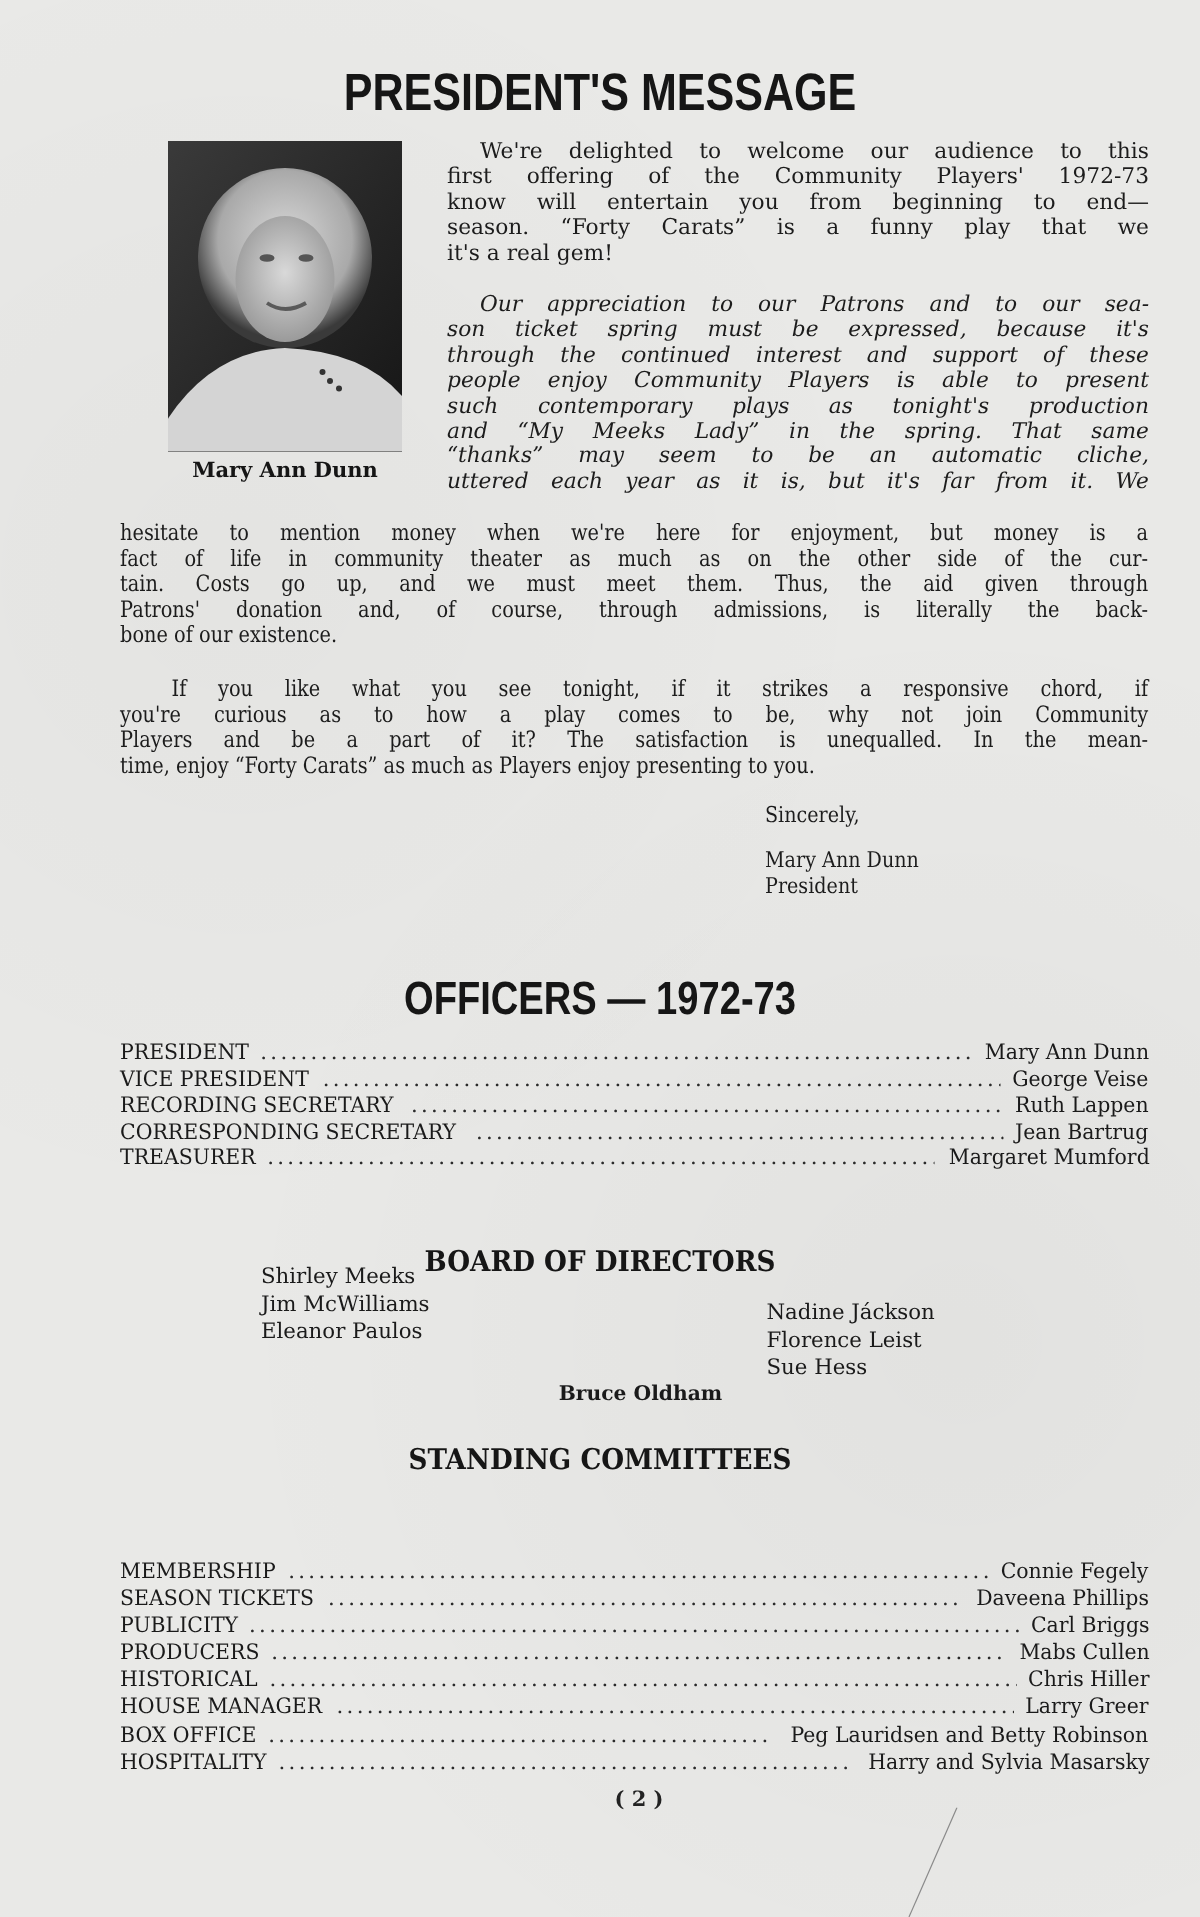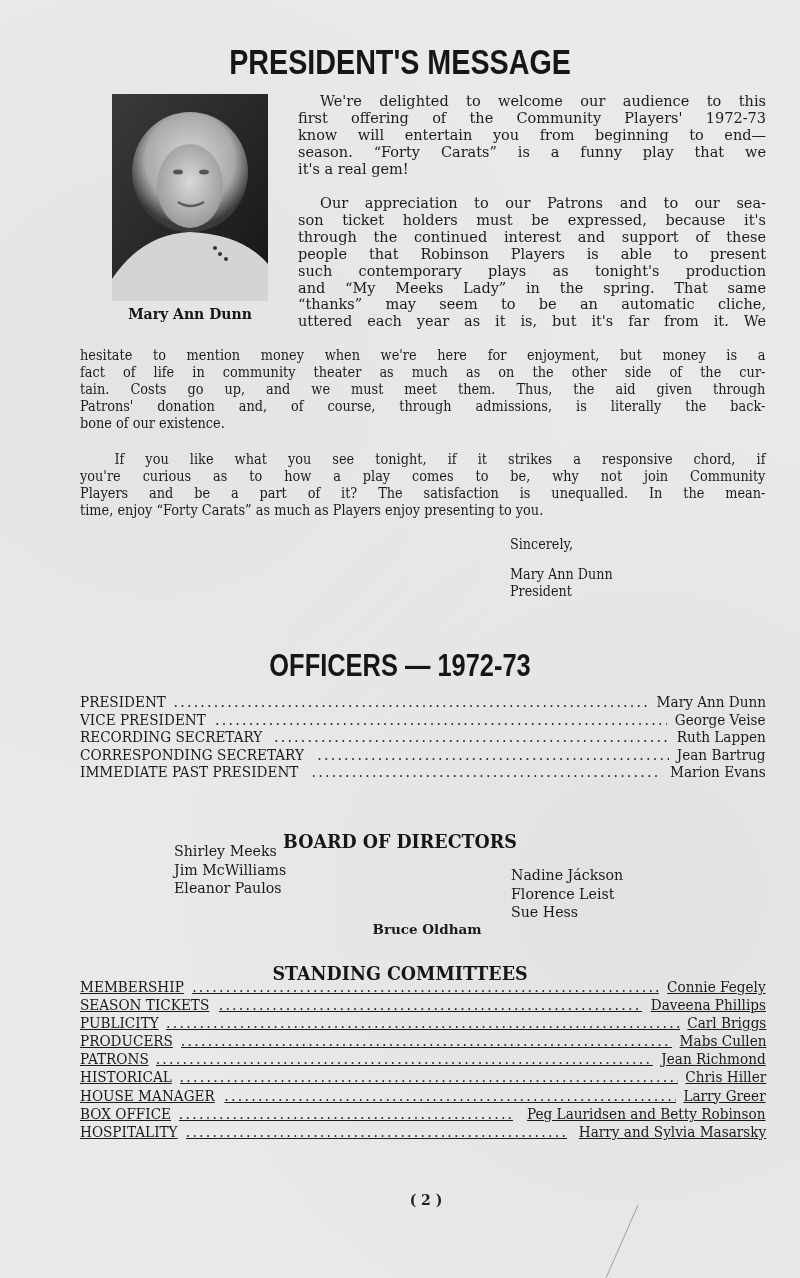--- a/index.html
+++ b/index.html
@@ -42,21 +42,21 @@
     font-family: "DejaVu Serif", serif; font-weight: bold; font-size: 14px; color: #151515;
   }
 
   .body-text {
     font-family: "DejaVu Serif", serif; font-size: 14.5px; line-height: 16.9px;
     color: #1c1c1c; text-align: justify; margin: 0;
   }
   .line { white-space: nowrap; display: block; text-align-last: justify; text-align: justify; }
   .para { position: absolute; }
   #para1 { left: 298px; top: 93px; width: 468px; }
-  #para2 { left: 298px; top: 195px; width: 468px; }
+  #para2 { left: 298px; top: 195px; width: 468px; font-style: italic; }
   #para2b { left: 80px; top: 347px; width: 686px; }
   #para3 { left: 80px; top: 451px; width: 686px; }
   .narrow { font-size: 15px; transform: scaleX(0.86); transform-origin: left; width: 797px !important; }
   .line.last { text-align-last: left; }
 
   .sign { position: absolute; left: 510px; font-size: 14.5px; transform: scaleX(0.88); transform-origin: left; white-space: nowrap; }
   #sign1 { top: 536px; }
   #sign2 { top: 566px; }
   #sign3 { top: 583px; }
 
@@ -68,21 +68,21 @@
   .leader-row .role { white-space: nowrap; transform-origin: left; }
   .leader-row .dots {
     flex: 1; overflow: hidden; white-space: nowrap; margin: 0 4px;
     letter-spacing: 2.2px; color: #2a2a2a;
   }
   .leader-row .dots::before {
     content: "..................................................................................................................................................................................";
   }
   .leader-row .name { white-space: nowrap; }
   #officers-list { top: 694px; }
-  #committees-list { top: 978px; text-decoration: underline; }
+  #committees-list { top: 1039px; }
   #committees-list .leader-row { height: 18.1px; line-height: 18.1px; }
 
   .board-col { position: absolute; font-family: "DejaVu Serif", serif; font-size: 14.2px; line-height: 18.5px; color: #1a1a1a; }
   #board-left { left: 174px; top: 842px; }
   #board-right { left: 511px; top: 866px; }
   #board-center { left: 0; width: 854px; top: 920px; text-align: center; font-weight: bold; font-size: 13.5px; position: absolute; }
   .board-col div { white-space: nowrap; }
 
   .page-number {
     position: absolute; top: 1192px; left: 0; width: 852px; text-align: center;
@@ -133,23 +133,23 @@
   <div class="para body-text" id="para1">
     <span class="line" style="padding-left:22px;">We're delighted to welcome our audience to this</span>
     <span class="line">first offering of the Community Players' 1972-73</span>
     <span class="line">know will entertain you from beginning to end—</span>
     <span class="line">season. “Forty Carats” is a funny play that we</span>
     <span class="line last">it's a real gem!</span>
   </div>
 
   <div class="para body-text" id="para2">
     <span class="line" style="padding-left:22px;">Our appreciation to our Patrons and to our sea-</span>
-    <span class="line">son ticket holders must be expressed, because it's</span>
+    <span class="line">son ticket spring must be expressed, because it's</span>
     <span class="line">through the continued interest and support of these</span>
-    <span class="line">people that Robinson Players is able to present</span>
+    <span class="line">people enjoy Community Players is able to present</span>
     <span class="line">such contemporary plays as tonight's production</span>
     <span class="line">and “My Meeks Lady” in the spring.  That same</span>
     <span class="line">“thanks” may seem to be an automatic cliche,</span>
     <span class="line">uttered each year as it is, but it's far from it. We</span>
   </div>
 
   <div class="para body-text narrow" id="para2b">
     <span class="line">hesitate to mention money when we're here for enjoyment, but money is a</span>
     <span class="line">fact of life in community theater as much as on the other side of the cur-</span>
     <span class="line">tain. Costs go up, and we must meet them. Thus, the aid given through</span>
@@ -185,23 +185,23 @@
         <span class="role" style="display: inline-block; transform: scaleX(0.96); transform-origin: left center;">RECORDING SECRETARY</span>
         <span class="dots"></span>
         <span class="name" style="display: inline-block; transform: scaleX(0.96); transform-origin: right center;">Ruth Lappen</span>
       </div>
     <div class="leader-row">
         <span class="role" style="display: inline-block; transform: scaleX(0.96); transform-origin: left center;">CORRESPONDING SECRETARY</span>
         <span class="dots"></span>
         <span class="name" style="display: inline-block; transform: scaleX(0.96); transform-origin: right center;">Jean Bartrug</span>
       </div>
     <div class="leader-row">
-        <span class="role" style="display: inline-block; transform: scaleX(0.96); transform-origin: left center;">IMMEDIATE PAST PRESIDENT</span>
-        <span class="dots"></span>
-        <span class="name" style="display: inline-block; transform: scaleX(0.96); transform-origin: right center;">Marion Evans</span>
+        <span class="role" style="display: inline-block; transform: scaleX(0.96); transform-origin: left center;">TREASURER</span>
+        <span class="dots"></span>
+        <span class="name" style="display: inline-block; transform: scaleX(0.96); transform-origin: right center;">Margaret Mumford</span>
       </div>
   </div>
 
   <div class="subheading" id="h-board">BOARD OF DIRECTORS</div>
 
   <div class="board-col" id="board-left">
     <div>Shirley Meeks</div>
     <div>Jim McWilliams</div>
     <div>Eleanor Paulos</div>
   </div>
@@ -229,25 +229,20 @@
         <span class="role" style="display: inline-block; transform: scaleX(0.96); transform-origin: left center;">PUBLICITY</span>
         <span class="dots"></span>
         <span class="name" style="display: inline-block; transform: scaleX(0.96); transform-origin: right center;">Carl Briggs</span>
       </div>
     <div class="leader-row">
         <span class="role" style="display: inline-block; transform: scaleX(0.96); transform-origin: left center;">PRODUCERS</span>
         <span class="dots"></span>
         <span class="name" style="display: inline-block; transform: scaleX(0.96); transform-origin: right center;">Mabs Cullen</span>
       </div>
     <div class="leader-row">
-        <span class="role" style="display: inline-block; transform: scaleX(0.96); transform-origin: left center;">PATRONS</span>
-        <span class="dots"></span>
-        <span class="name" style="display: inline-block; transform: scaleX(0.96); transform-origin: right center;">Jean Richmond</span>
-      </div>
-    <div class="leader-row">
         <span class="role" style="display: inline-block; transform: scaleX(0.96); transform-origin: left center;">HISTORICAL</span>
         <span class="dots"></span>
         <span class="name" style="display: inline-block; transform: scaleX(0.96); transform-origin: right center;">Chris Hiller</span>
       </div>
     <div class="leader-row">
         <span class="role" style="display: inline-block; transform: scaleX(0.96); transform-origin: left center;">HOUSE MANAGER</span>
         <span class="dots"></span>
         <span class="name" style="display: inline-block; transform: scaleX(0.96); transform-origin: right center;">Larry Greer</span>
       </div>
     <div class="leader-row">

